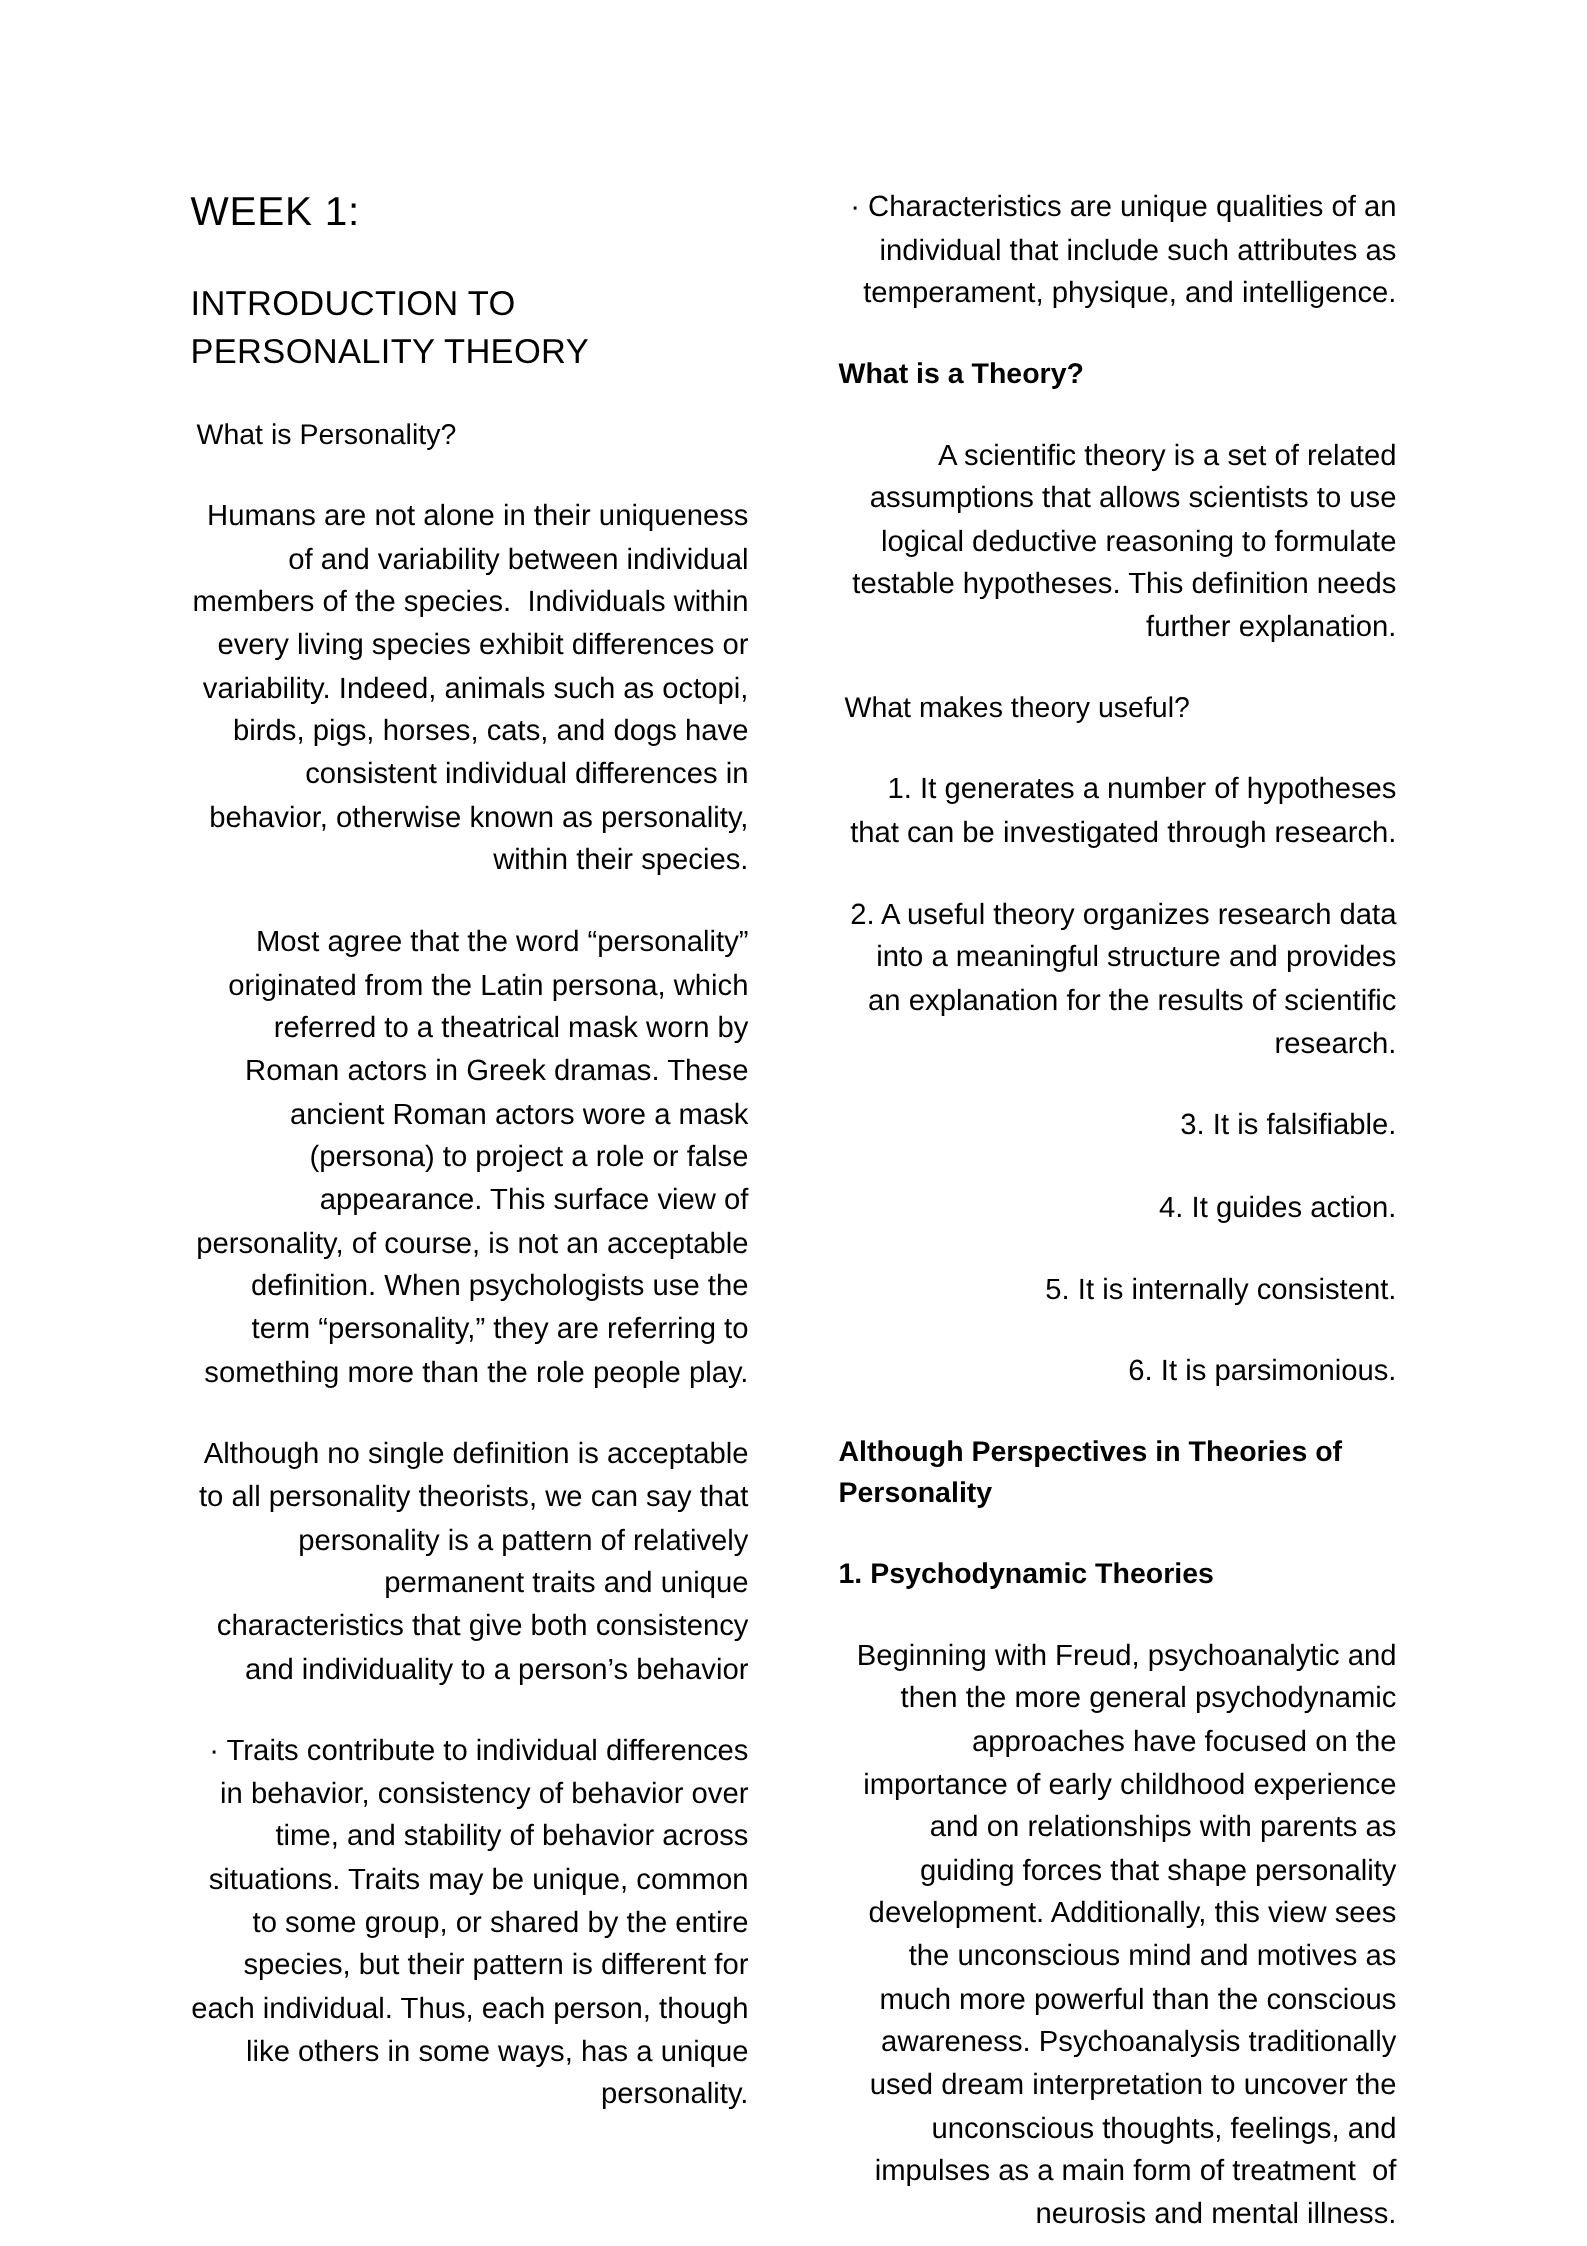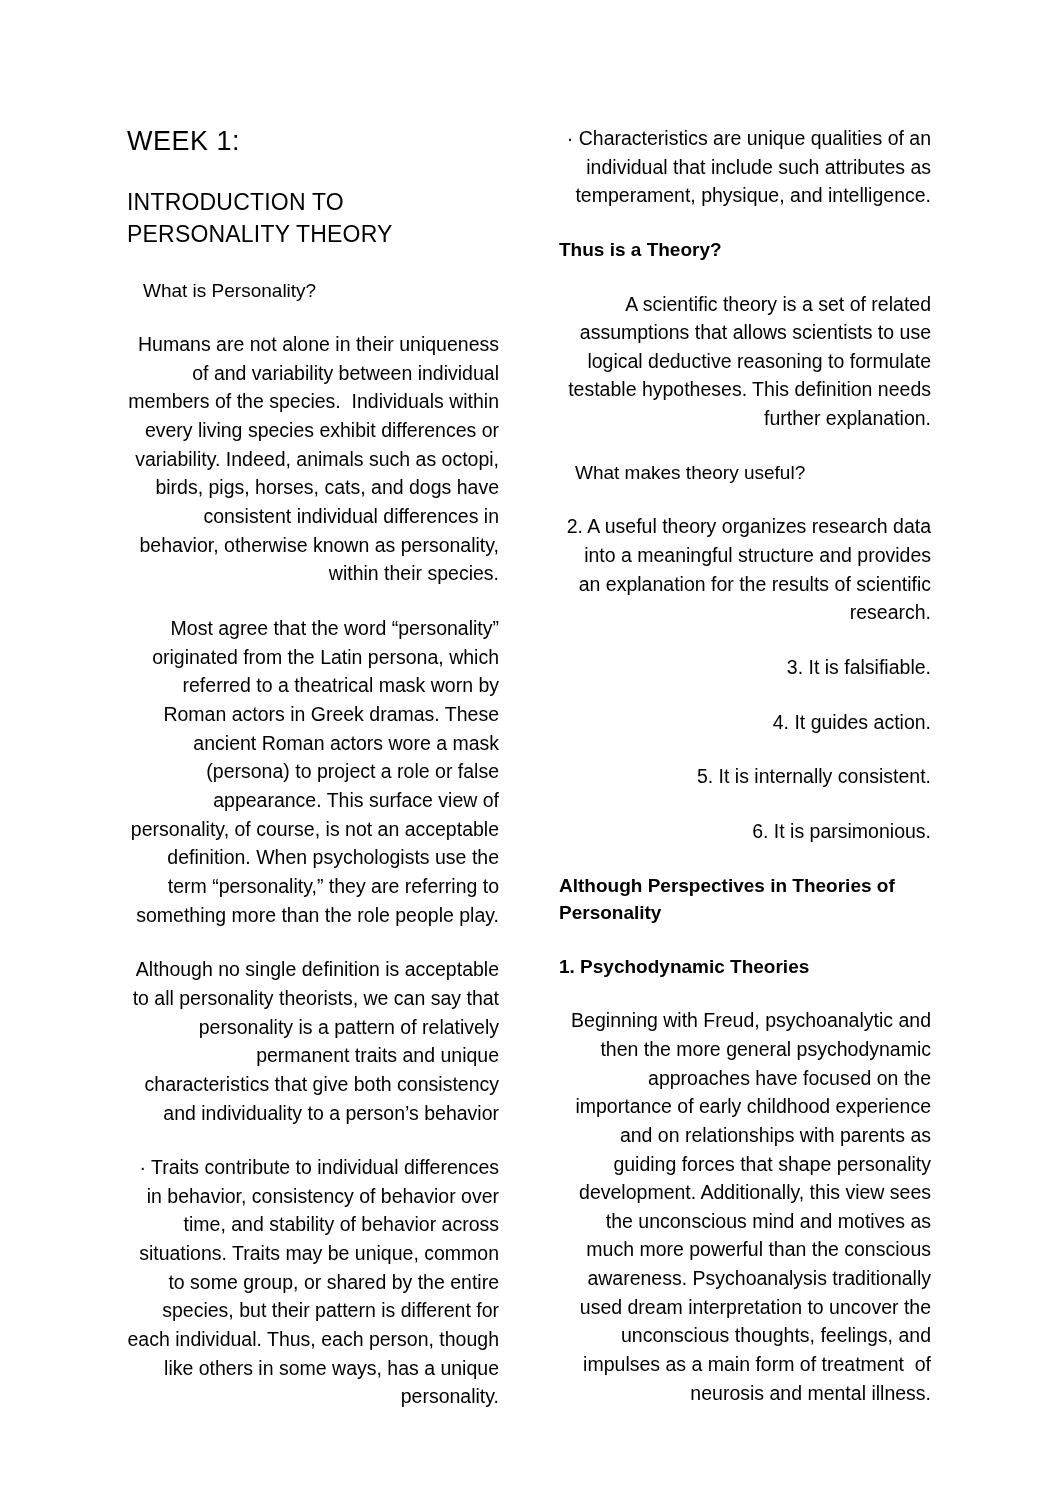--- a/index.html
+++ b/index.html
@@ -43,21 +43,21 @@
     font-size: 23px;
     font-weight: 400;
     line-height: 1.38;
     letter-spacing: 0.2px;
     margin: 0 0 26px 0;
   }
   .subhead {
     font-size: 19px;
     font-weight: 400;
     line-height: 1.45;
-    margin: 0 0 26px 16px;
+    margin: 0 0 26px 4px;
   }
   .subhead-bold {
     font-size: 19px;
     font-weight: 700;
     line-height: 1.45;
     margin: 0 0 26px 0;
   }
   .para {
     font-size: 19.5px;
     font-weight: 400;
@@ -88,26 +88,27 @@
       <p class="para">Most agree that the word “personality” originated from the Latin persona, which referred to a theatrical mask worn by Roman actors in Greek dramas. These ancient Roman actors wore a mask (persona) to project a role or false appearance. This surface view of personality, of course, is not an acceptable definition. When psychologists use the term “personality,” they are referring to something more than the role people play.</p>
 
       <p class="para">Although no single definition is acceptable to all personality theorists, we can say that personality is a pattern of relatively permanent traits and unique characteristics that give both consistency and individuality to a person’s behavior</p>
 
       <p class="para">· Traits contribute to individual differences in behavior, consistency of behavior over time, and stability of behavior across situations. Traits may be unique, common to some group, or shared by the entire species, but their pattern is different for each individual. Thus, each person, though like others in some ways, has a unique personality.</p>
     </div>
 
     <div class="col">
       <p class="para">· Characteristics are unique qualities of an individual that include such attributes as temperament, physique, and intelligence.</p>
 
-      <p class="subhead-bold">Thus is a Theory?</p>
+      <p class="subhead-bold">What is a Theory?</p>
 
       <p class="para">A scientific theory is a set of related assumptions that allows scientists to use logical deductive reasoning to formulate testable hypotheses. This definition needs further explanation.</p>
 
       <p class="subhead">What makes theory useful?</p>
 
+      <p class="para">1. It generates a number of hypotheses that can be investigated through research.</p>
 
       <p class="para">2. A useful theory organizes research data into a meaningful structure and provides an explanation for the results of scientific research.</p>
 
       <p class="para">3. It is falsifiable.</p>
 
       <p class="para">4. It guides action.</p>
 
       <p class="para">5. It is internally consistent.</p>
 
       <p class="para">6. It is parsimonious.</p>

